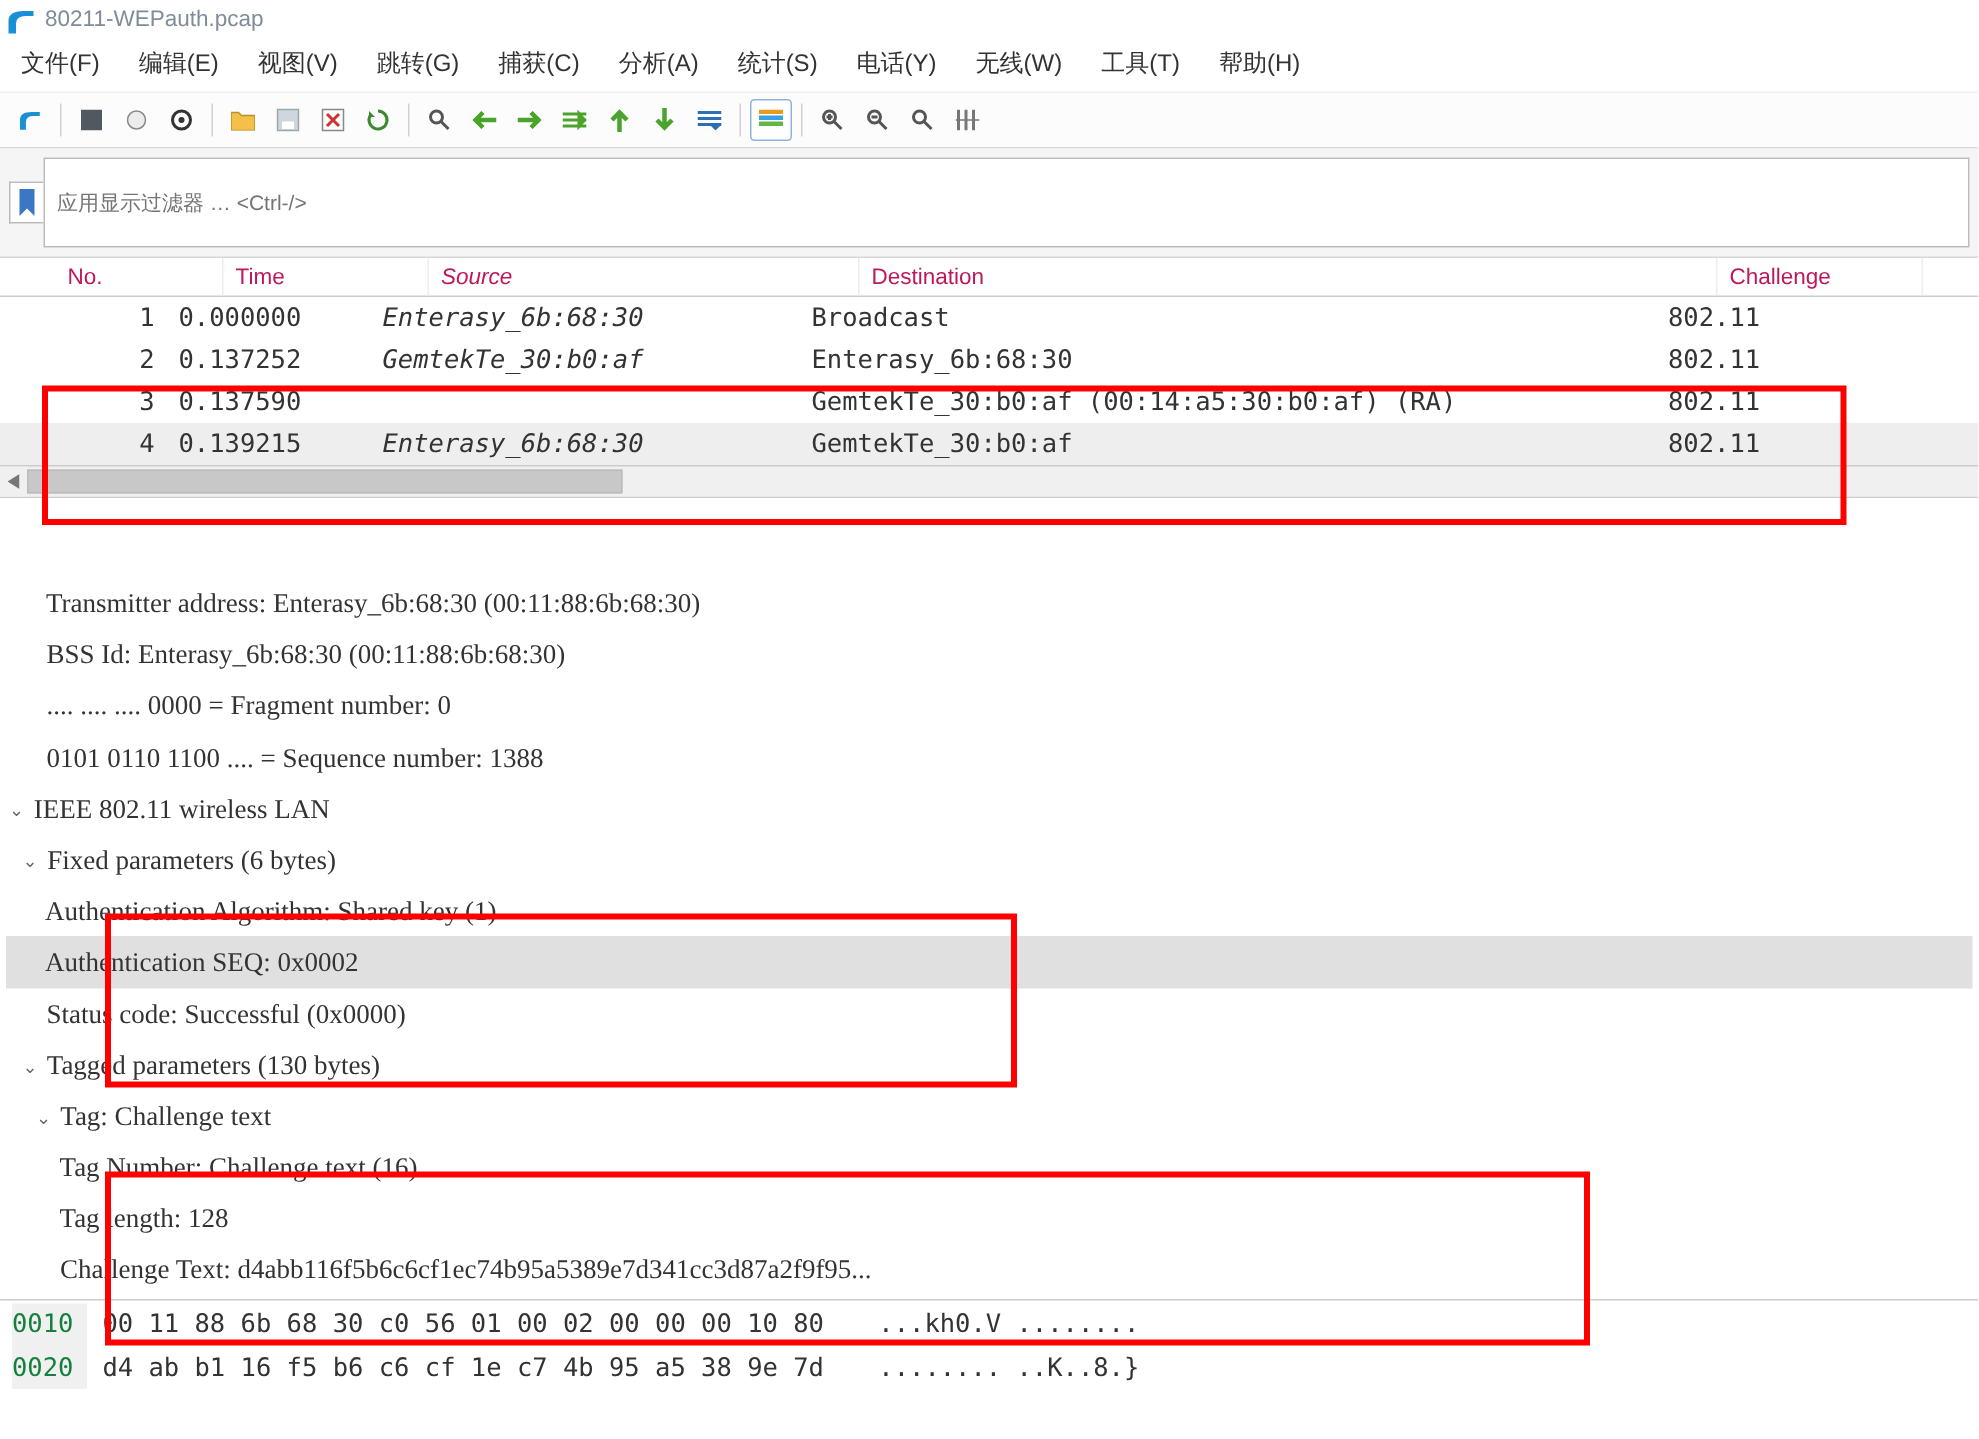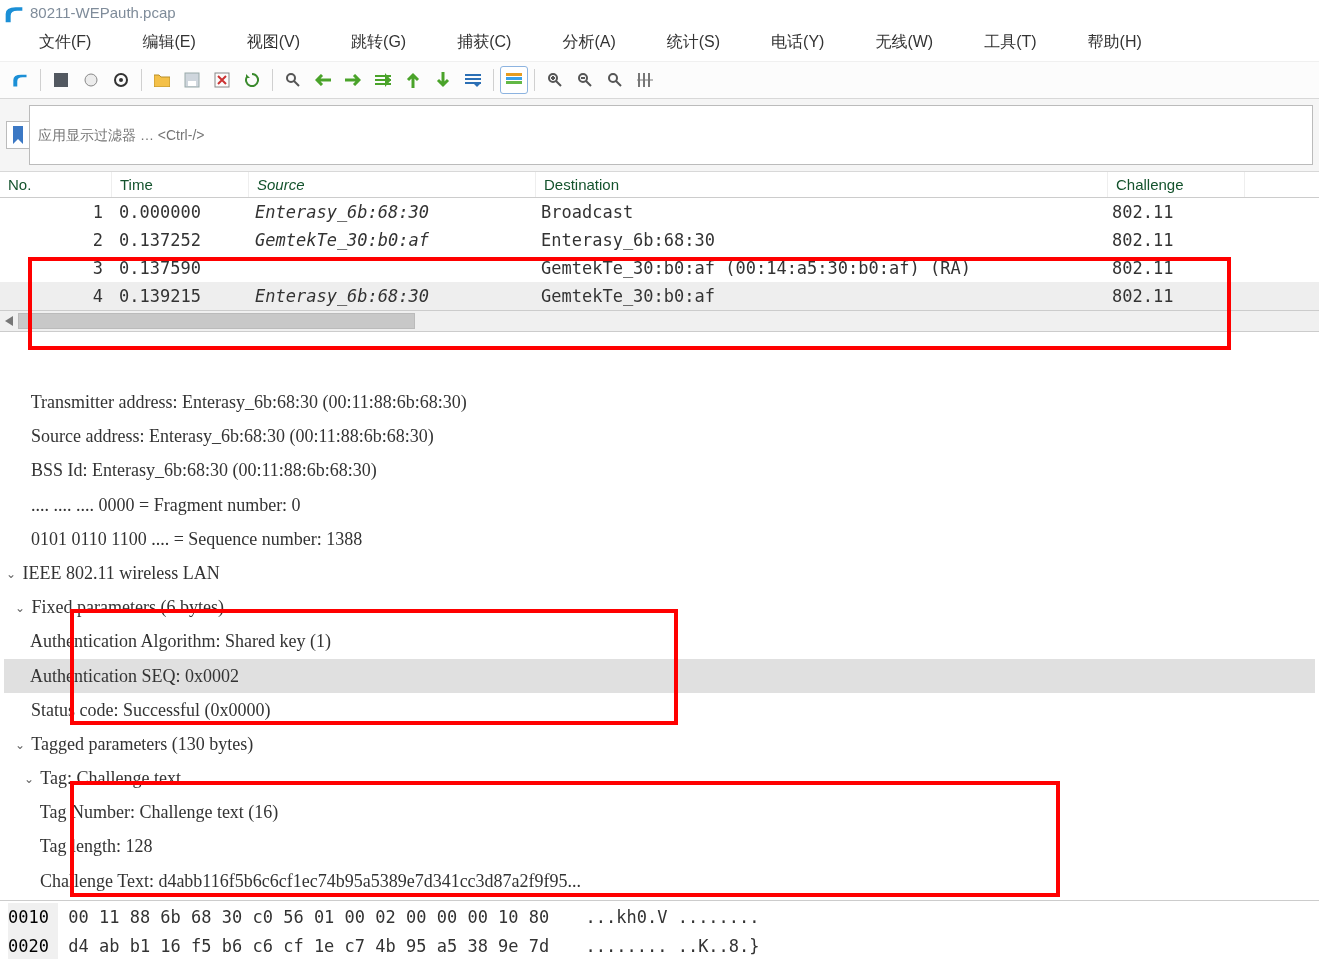--- a/index.html
+++ b/index.html
@@ -1,48 +1,48 @@
 <!DOCTYPE html>
 <html><head>
 <meta charset="utf-8">
 <style>
 html, body { margin:0; padding:0; font-family: "Microsoft YaHei", "Segoe UI", sans-serif; font-size:14px; background:#fff; color:#333; }
 .window { width:1319px; }
 .titlebar { display:flex; align-items:flex-start; padding:4px 8px 2px 4px; background:#fff; }
 .shark-icon { width:20px; height:20px; margin-right:6px; }
 .title-text { color:#7f8c9a; font-size:15px; }
 .menubar { display:flex; gap:26px; padding:6px 14px 8px 14px; color:#333; font-size:16px; border-bottom:1px solid #f0f0f0;}
-.menubar > div { cursor:default;margin-left:25px; }
+.menubar > div { cursor:default; }
 .toolbar { display:flex; align-items:center; gap:2px; padding:4px 6px; background:#fcfcfc; border-bottom:1px solid #d8d8d8;}
 .tbtn { width:26px; height:26px; border:1px solid transparent; border-radius:3px; display:flex; align-items:center; justify-content:center; }
 .tsep { width:1px; height:22px; background:#d0d0d0; margin:0 4px; }
 .filterbar { display:flex; align-items:center; padding:6px; background:#f5f5f5; border-bottom:1px solid #d8d8d8;}
 .bookmark { width:22px; height:26px; display:flex; align-items:center; justify-content:center; background:#fff; border:1px solid #bbb; border-right:none;}
 .filter-input { flex:1; height:26px; border:1px solid #bbb; padding:16px 8px; font-size:14px; color:#888; background:#fff; outline:none;}
 .packet-list { border-bottom:1px solid #ccc; position:relative; }
-.pl-header { display:flex; background:#fff; border-bottom:1px solid #ccc; font-size:14px; color:#14532d;}
+.pl-header { display:flex; background:#fff; border-bottom:1px solid #ccc; font-size:14px; color:#be185d;justify-content:center;}
 .pl-header > div, .pl-row > div { padding:4px 8px; font-family: Consolas, monospace; font-size:17px; white-space:nowrap; overflow:hidden;}
 .pl-header > div { font-family: "Microsoft YaHei", sans-serif; font-size:15px; border-right:1px solid #eee;}
 .col-no { width:95px; text-align:right; }
 .col-time { width:120px; }
 .col-src { width:270px;font-style:italic; }
 .col-dst { width:555px; }
 .col-proto { width:120px; }
 .pl-row { display:flex; }
 .pl-row.selected { background:#eeeeee; }
 .hscroll { height:20px; background:#f0f0f0; border-top:1px solid #ccc; position:relative;}
 .hscroll .arrow-l { position:absolute; left:0; top:0; width:18px; height:100%; display:flex;align-items:center;justify-content:center; background:#f0f0f0;}
 .hscroll .thumb { position:absolute; left:18px; top:2px; height:14px; width:395px; background:#c8c8c8; border:1px solid #bbb;}
 .redbox { position:absolute; border:4px solid #ff0000; pointer-events:none; }
 .detail-pane { font-family: Liberation Serif, serif; font-size:18px; line-height:1.9; padding:6px 4px 2px 4px; border-bottom:1px solid #ccc; position:relative;margin-top:47px;}
 .detail-pane .line { white-space:pre; }
 .detail-pane .sel { background:#e0e0e0; }
 .chev { display:inline-block; width:14px; text-align:center; color:#666; font-size:12px; vertical-align:1px;}
 .hexpane { font-family: Consolas, monospace; font-size:17px; line-height:1.7; padding:2px 8px;}
-.hexpane .offset { color:#000000; background:#f0f0f0; display:inline-block; width:50px;}
+.hexpane .offset { color:#15803d; background:#f0f0f0; display:inline-block; width:50px;}
 .hexpane .bytes { display:inline-block; }
 .hexpane .ascii { display:inline-block; margin-left:26px;}
 svg { display:block; }
 </style>
 </head>
 <body>
 
 <div class="window">
 
   <div class="titlebar">
@@ -243,21 +243,20 @@
           </svg>
       </div>
       <div class="thumb"></div>
     </div>
 
     <div class="redbox" style="left:28px; top:85px; width:1195px; height:85px;"></div>
   </div>
 
   <div class="detail-pane">
     <div class="line">      Transmitter address: Enterasy_6b:68:30 (00:11:88:6b:68:30)</div>
-    <div class="line">      Source address: Enterasy_6b:68:30 (00:11:88:6b:68:30)</div>
     <div class="line">      BSS Id: Enterasy_6b:68:30 (00:11:88:6b:68:30)</div>
     <div class="line">      .... .... .... 0000 = Fragment number: 0</div>
     <div class="line">      0101 0110 1100 .... = Sequence number: 1388</div>
     <div class="line"><span class="chev">⌄</span> <span>IEEE 802.11 wireless LAN</span></div>
     <div class="line">  <span class="chev">⌄</span> <span>Fixed parameters (6 bytes)</span></div>
     <div class="line">      <span>Authentication Algorithm: Shared key (1)</span></div>
     <div class="line sel">      <span>Authentication SEQ: 0x0002</span></div>
     <div class="line">      <span>Status code: Successful (0x0000)</span></div>
     <div class="line">  <span class="chev">⌄</span> <span>Tagged parameters (130 bytes)</span></div>
     <div class="line">    <span class="chev">⌄</span> <span>Tag: Challenge text</span></div>

